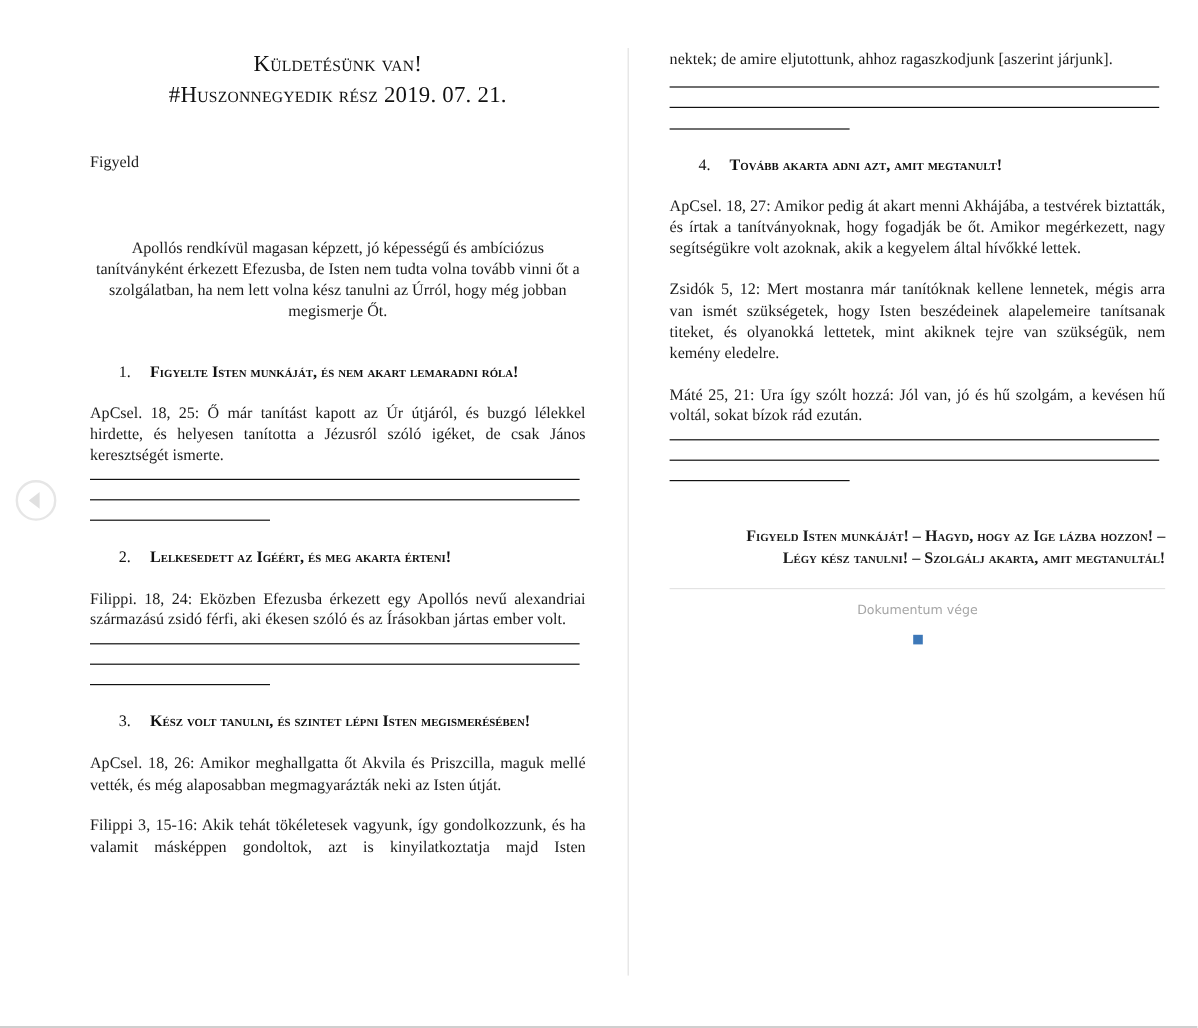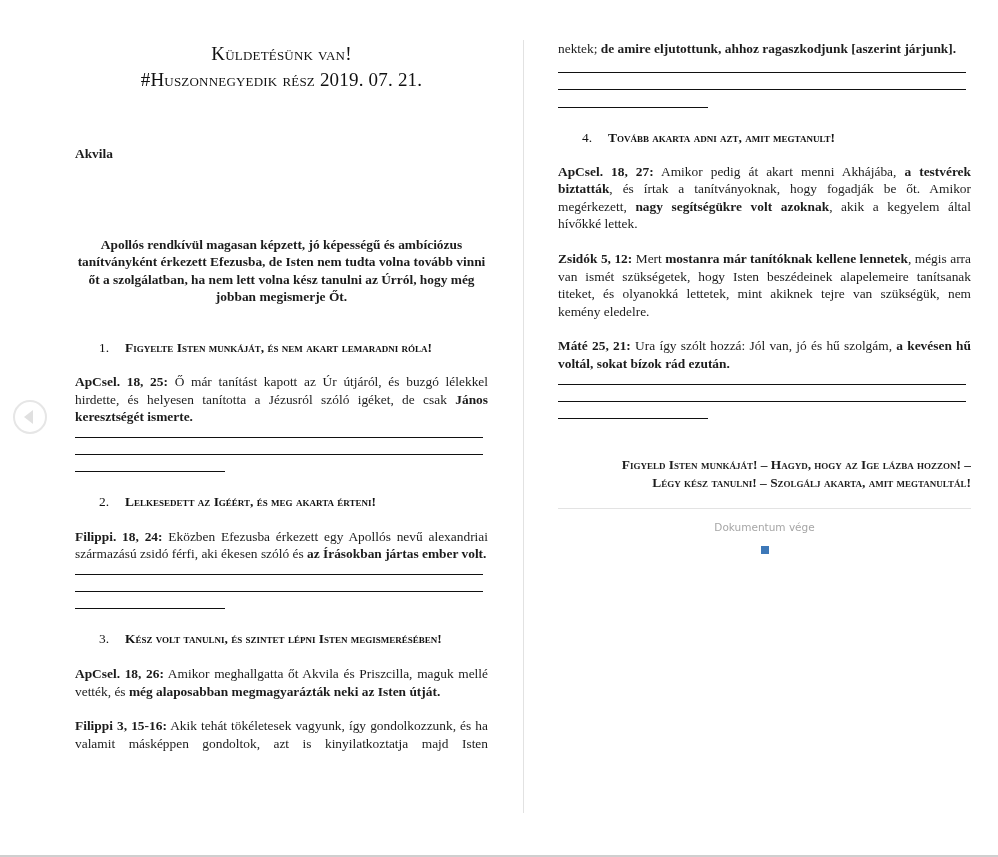--- a/index.html
+++ b/index.html
@@ -69,21 +69,21 @@
       text-align: center;
       font-size: 19px;
       line-height: 26px;
       font-variant: small-caps;
       letter-spacing: 0.2px;
       margin: 0;
       color: #111;
     }
     .just { text-align: justify; margin: 0; }
     .center { text-align: center; margin: 0; }
-    b, .b { font-weight: bold; margin-top: 19px; }
+    b, .b { font-weight: normal; }
     i, .i { font-style: italic; }
 
     .heading {
       font-variant: small-caps;
       font-weight: bold;
       font-size: 13.4px;
       line-height: 18px;
       margin: 0;
       padding-left: 24px;
       display: flex;
@@ -140,21 +140,21 @@
   </div>
 
   <div class="col-divider"></div>
 
   <div class="col col-left">
     <div style="height:1px"></div>
     <p class="title">Küldetésünk van!</p>
     <p class="title">#Huszonnegyedik rész 2019. 07. 21.</p>
 
     <div style="height:33px"></div>
-    <p class="just b">Akvila</p>
+    <p class="just b">Figyeld</p>
 
     <div style="height:17px"></div>
 
     <div style="height:37px"></div>
     <p class="center b" style="padding:0 2px;">Apollós rendkívül magasan képzett, jó képességű és ambíciózus tanítványként érkezett Efezusba, de Isten nem tudta volna tovább vinni őt a szolgálatban, ha nem lett volna kész tanulni az Úrról, hogy még jobban megismerje Őt.</p>
 
     <div style="height:33px"></div>
     <p class="heading">
         <span class="num">1.</span>
         <span>Figyelte Isten munkáját, és nem akart lemaradni róla!</span>

